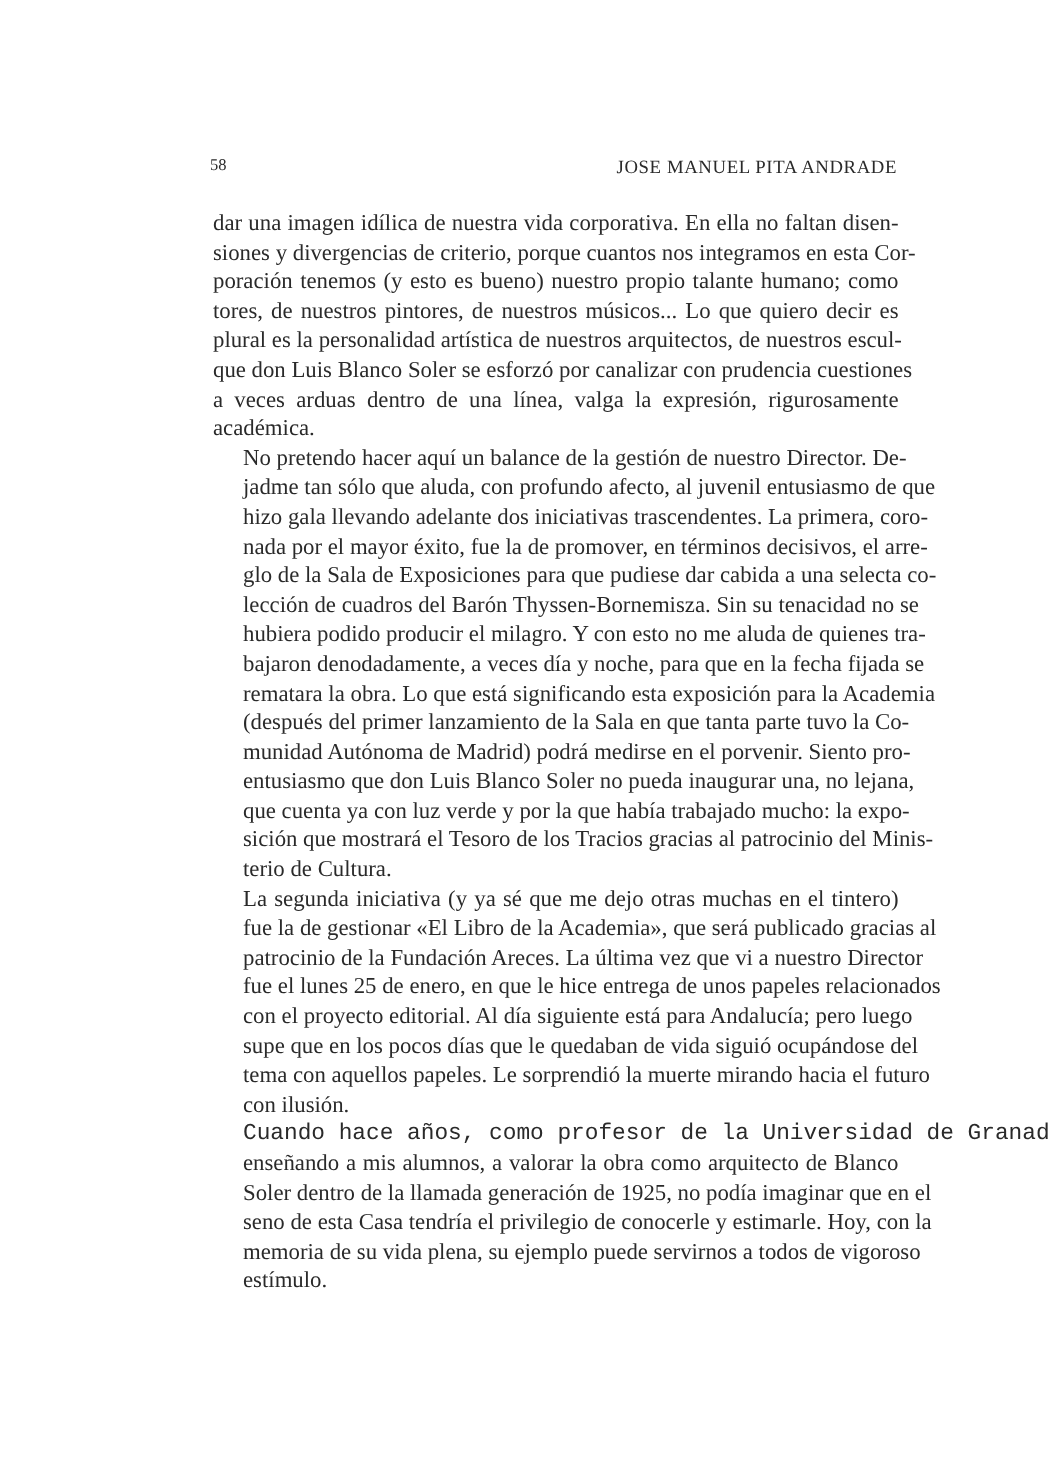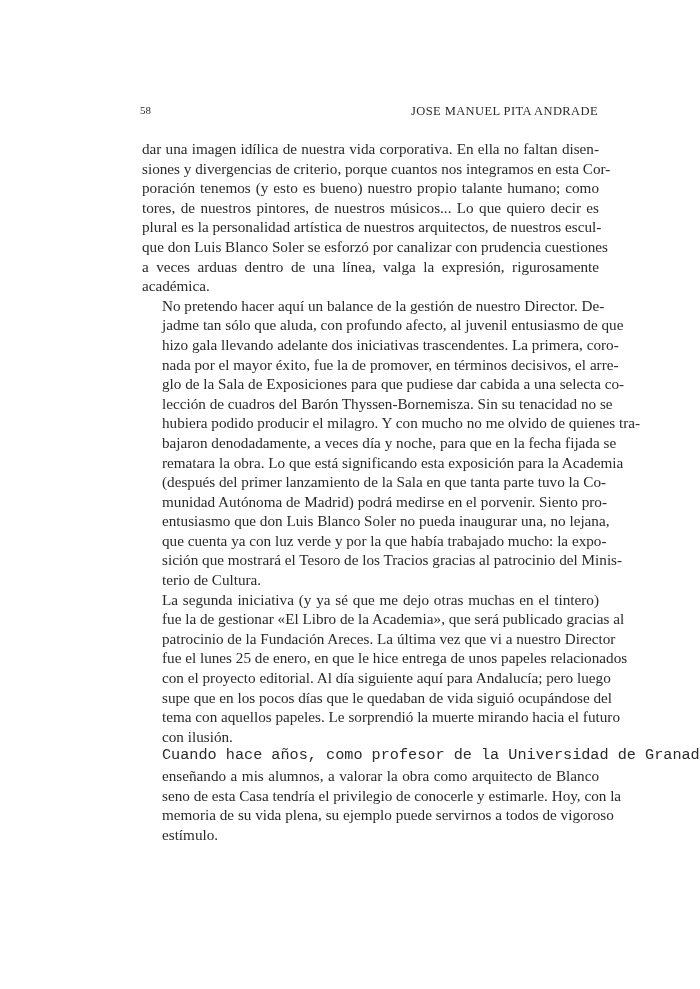--- a/index.html
+++ b/index.html
@@ -31,41 +31,42 @@
         <span class="line">a veces arduas dentro de una línea, valga la expresión, rigurosamente</span>
         <span class="line last">académica.</span>
       </p>
       <p class="indent">
         <span class="line" style="text-indent: 20px;">No pretendo hacer aquí un balance de la gestión de nuestro Director. De-</span>
         <span class="line">jadme tan sólo que aluda, con profundo afecto, al juvenil entusiasmo de que</span>
         <span class="line">hizo gala llevando adelante dos iniciativas trascendentes. La primera, coro-</span>
         <span class="line">nada por el mayor éxito, fue la de promover, en términos decisivos, el arre-</span>
         <span class="line">glo de la Sala de Exposiciones para que pudiese dar cabida a una selecta co-</span>
         <span class="line">lección de cuadros del Barón Thyssen-Bornemisza. Sin su tenacidad no se</span>
-        <span class="line">hubiera podido producir el milagro. Y con mucho no me olvido de quienes tra-</span>
+        <span class="line">hubiera podido producir el milagro. Y con esto no me aluda de quienes tra-</span>
         <span class="line">bajaron denodadamente, a veces día y noche, para que en la fecha fijada se</span>
         <span class="line">rematara la obra. Lo que está significando esta exposición para la Academia</span>
         <span class="line">(después del primer lanzamiento de la Sala en que tanta parte tuvo la Co-</span>
         <span class="line">munidad Autónoma de Madrid) podrá medirse en el porvenir. Siento pro-</span>
         <span class="line">entusiasmo que don Luis Blanco Soler no pueda inaugurar una, no lejana,</span>
         <span class="line">que cuenta ya con luz verde y por la que había trabajado mucho: la expo-</span>
         <span class="line">sición que mostrará el Tesoro de los Tracios gracias al patrocinio del Minis-</span>
         <span class="line last">terio de Cultura.</span>
       </p>
       <p class="indent">
         <span class="line" style="text-indent: 20px;">La segunda iniciativa (y ya sé que me dejo otras muchas en el tintero)</span>
         <span class="line">fue la de gestionar «El Libro de la Academia», que será publicado gracias al</span>
         <span class="line">patrocinio de la Fundación Areces. La última vez que vi a nuestro Director</span>
         <span class="line">fue el lunes 25 de enero, en que le hice entrega de unos papeles relacionados</span>
-        <span class="line">con el proyecto editorial. Al día siguiente aquí para Andalucía; pero luego</span>
+        <span class="line">con el proyecto editorial. Al día siguiente está para Andalucía; pero luego</span>
         <span class="line">supe que en los pocos días que le quedaban de vida siguió ocupándose del</span>
         <span class="line">tema con aquellos papeles. Le sorprendió la muerte mirando hacia el futuro</span>
         <span class="line last">con ilusión.</span>
       </p>
       <p class="indent">
         <span class="line" style="text-indent: 20px; font-family: Liberation Mono, monospace;">Cuando hace años, como profesor de la Universidad de Granada, aprendí,</span>
         <span class="line">enseñando a mis alumnos, a valorar la obra como arquitecto de Blanco</span>
+        <span class="line">Soler dentro de la llamada generación de 1925, no podía imaginar que en el</span>
         <span class="line">seno de esta Casa tendría el privilegio de conocerle y estimarle. Hoy, con la</span>
         <span class="line">memoria de su vida plena, su ejemplo puede servirnos a todos de vigoroso</span>
         <span class="line last">estímulo.</span>
       </p>
     </div>
 </div>
 
 </body></html>

